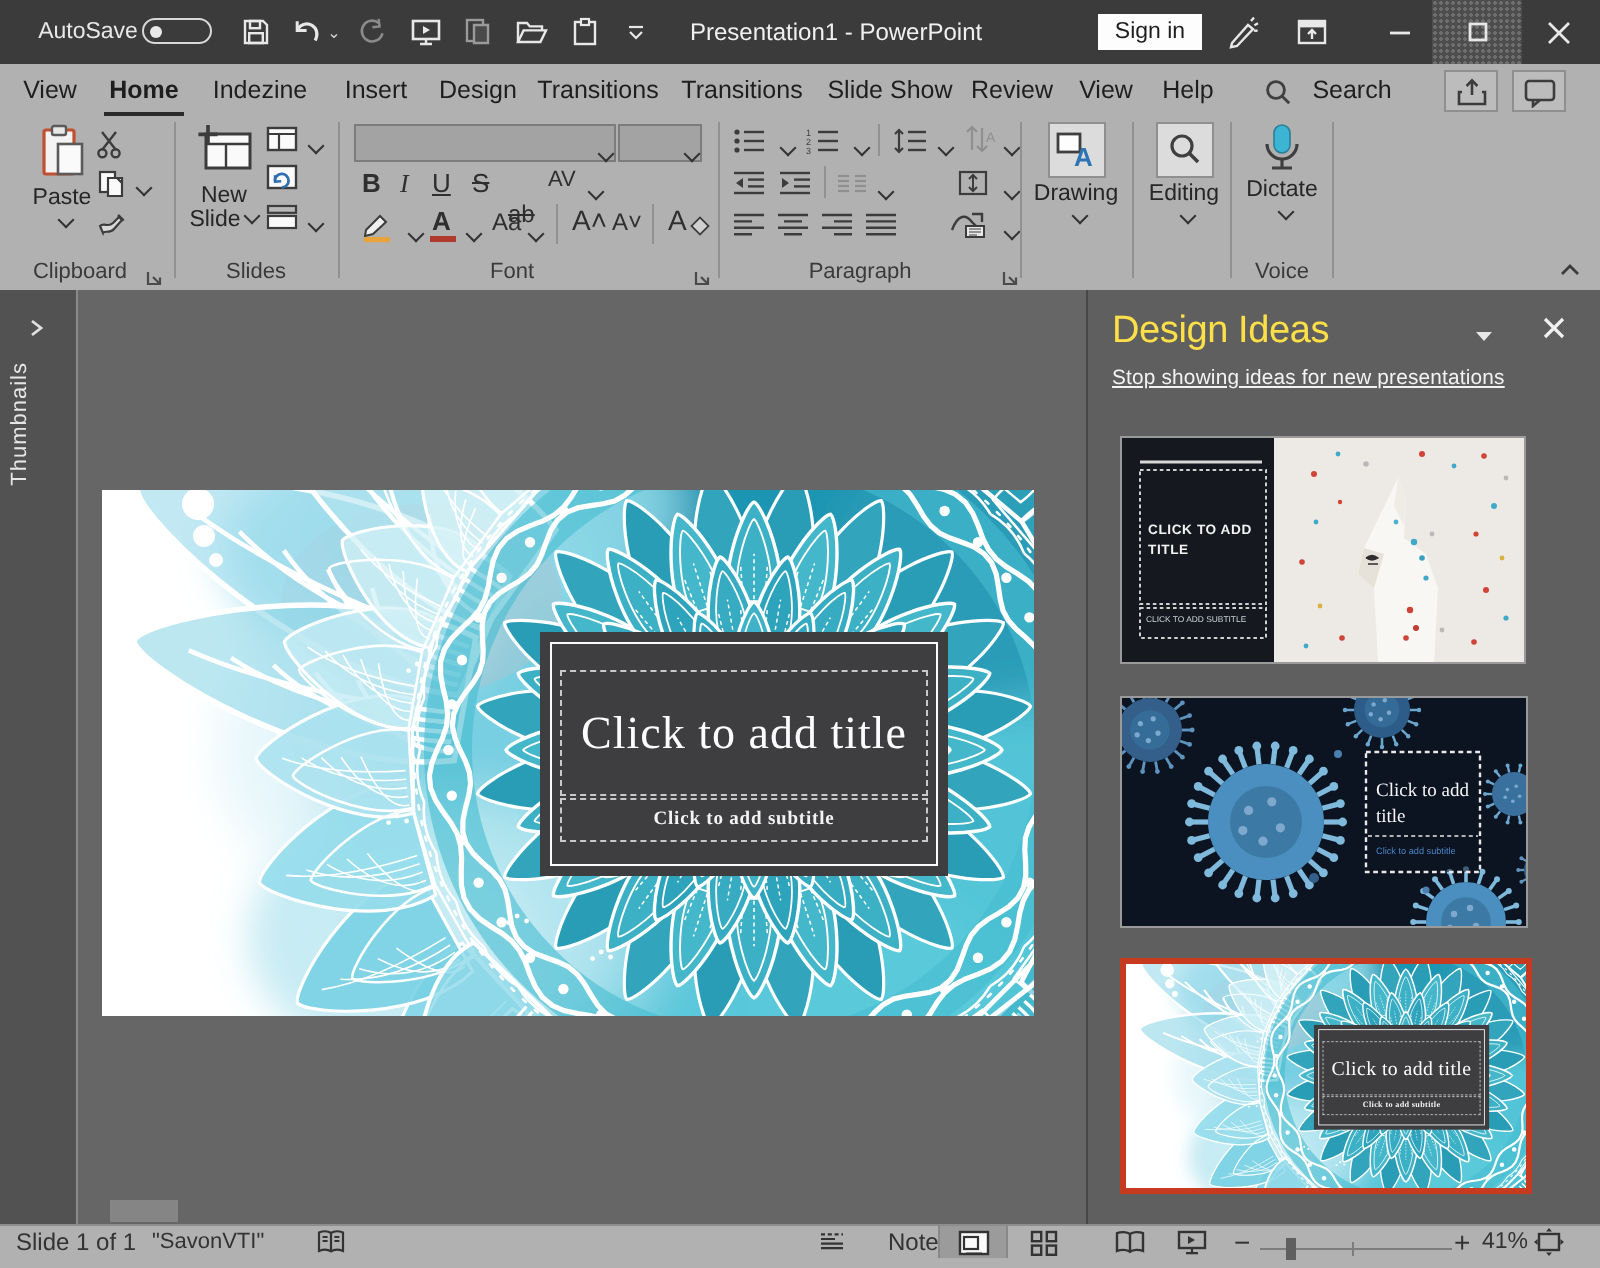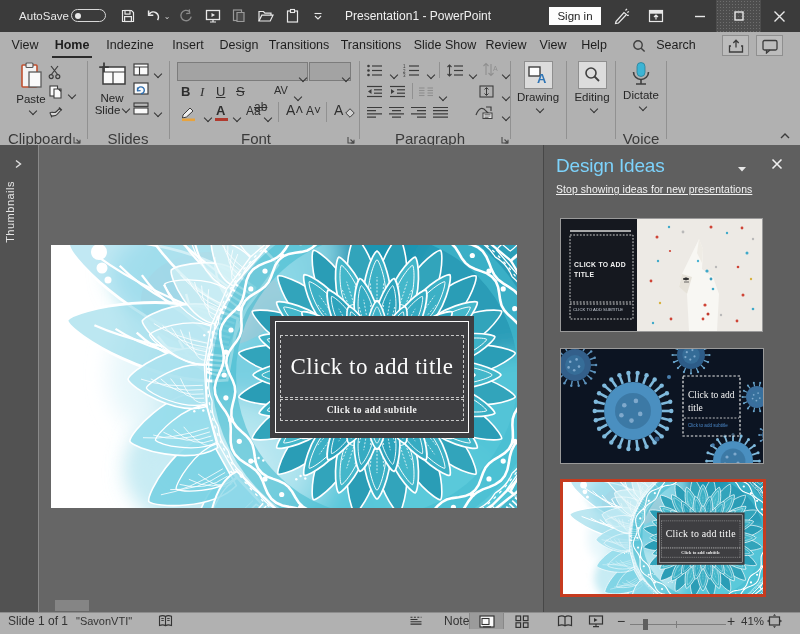--- a/index.html
+++ b/index.html
@@ -2,36 +2,36 @@
 <html><head><meta charset="utf-8"><style>
 * {margin:0;padding:0;box-sizing:border-box;}
 body {width:800px;height:634px;font-family:"Liberation Sans",sans-serif;overflow:hidden;background:#666;position:relative;}
 .titlebar {position:absolute;left:0;top:0;width:800px;height:32px;background:#3b3b3b;color:#e8e8e8;}
 .tb {position:absolute;top:0;height:32px;display:flex;align-items:center;justify-content:center;}
 .tabrow {position:absolute;left:0;top:32px;width:800px;height:26px;background:#b1b1b1;}
 .tab {position:absolute;top:0;height:26px;line-height:26px;font-size:12.5px;color:#1e1e1e;text-align:center;}
 .tab.active {font-weight:bold;border-bottom:2.5px solid #2b2b2b;}
 .ribbon {position:absolute;left:0;top:58px;width:800px;height:87px;background:#b1b1b1;}
 .rsep {position:absolute;top:3px;height:78px;width:1px;background:#919191;}
-.rlabel {position:absolute;top:72px;font-size:15px;color:#3a3a3a;text-align:center;transform:translateX(-50%);}
+.rlabel {position:absolute;top:72px;font-size:11px;color:#3a3a3a;text-align:center;transform:translateX(-50%);}
 .bigbtn {position:absolute;display:flex;flex-direction:column;align-items:center;font-size:11.5px;color:#262626;}
 .combo {position:absolute;background:#a3a3a3;border:1px solid #7c7c7c;height:19px;}
 .combo .ca {position:absolute;right:2px;top:6px;width:8px;height:6px;}
 .chev:after {content:"";display:inline-block;width:5px;height:5px;border-right:1.2px solid #333;border-bottom:1.2px solid #333;transform:rotate(45deg);margin-left:3px;vertical-align:2px;}
 .main {position:absolute;left:0;top:145px;width:800px;height:467px;background:#666666;}
 .thumbstrip {position:absolute;left:0;top:0;width:39px;height:467px;background:#525252;border-right:1px solid #8a8a8a;}
 .vlabel {position:absolute;left:4px;top:36px;width:16px;color:#e6e6e6;font-size:11px;writing-mode:vertical-rl;transform:rotate(180deg);letter-spacing:0.5px;}
 .slide {position:absolute;left:51px;top:100px;width:466px;height:263px;background:#ffffff;overflow:hidden;}
 .slideart {position:relative;width:466px;height:263px;background:#fff;overflow:hidden;}
 .tbox {position:absolute;left:219px;top:71px;width:204px;height:122px;background:#3e3e41;}
 .tbox-inner {position:absolute;left:5px;top:5px;right:5px;bottom:5px;border:1.5px solid #fbfbfb;}
 .tbox-title {position:absolute;left:10px;top:19px;width:184px;height:63px;border:1px dashed #c9c9c9;color:#fcfcfc;font-family:"Liberation Serif",serif;font-size:23px;text-align:center;line-height:61px;letter-spacing:0.5px;white-space:nowrap;}
 .tbox-sub {position:absolute;left:10px;top:83px;width:184px;height:22px;border:1px dashed #c9c9c9;color:#f3f3f3;font-family:"Liberation Serif",serif;font-weight:bold;font-size:9.5px;text-align:center;line-height:20px;letter-spacing:0.4px;}
 .pane {position:absolute;left:543px;top:0;width:257px;height:467px;background:#5f5f5f;border-left:1px solid #474747;}
-.pane h1 {position:absolute;left:12px;top:10px;font-size:19px;font-weight:normal;color:#7dd3fc;letter-spacing:-0.2px;}
+.pane h1 {position:absolute;left:12px;top:10px;font-size:19px;font-weight:normal;color:#fde047;letter-spacing:-0.2px;}
 .pane .link {position:absolute;left:12px;top:39px;font-size:10.4px;color:#f2f2f2;text-decoration:underline;letter-spacing:0.1px;}
 .pthumb {position:absolute;left:16px;background:#fff;}
 .statusbar {position:absolute;left:0;top:612px;width:800px;height:22px;background:#b1b1b1;border-top:1px solid #8d8d8d;font-size:12px;color:#333;}
 .sb {position:absolute;top:0;height:16px;display:flex;align-items:center;}
 .scroll-notch {position:absolute;left:55px;top:455px;width:34px;height:11px;background:#858585;}
 </style></head>
 <body>
 
 <div class="titlebar">
   <div class="tb" style="left:21px;width:46px;font-size:11.5px;">AutoSave</div>

